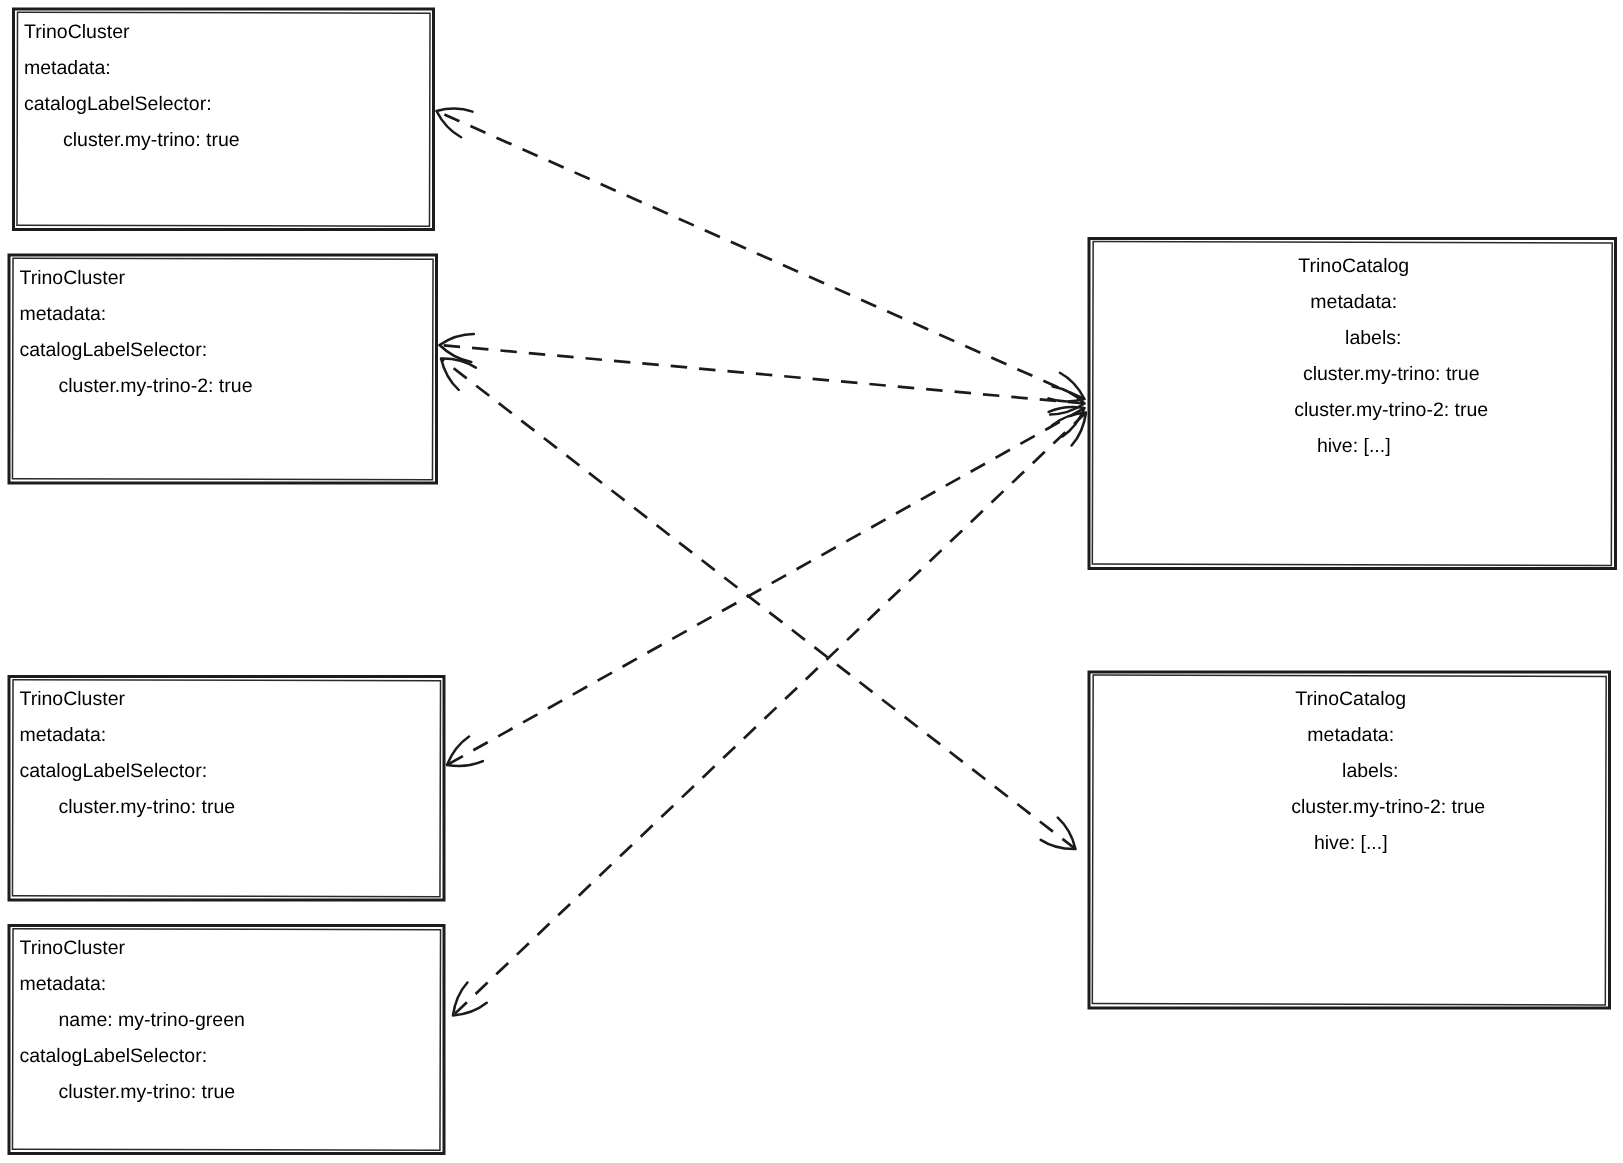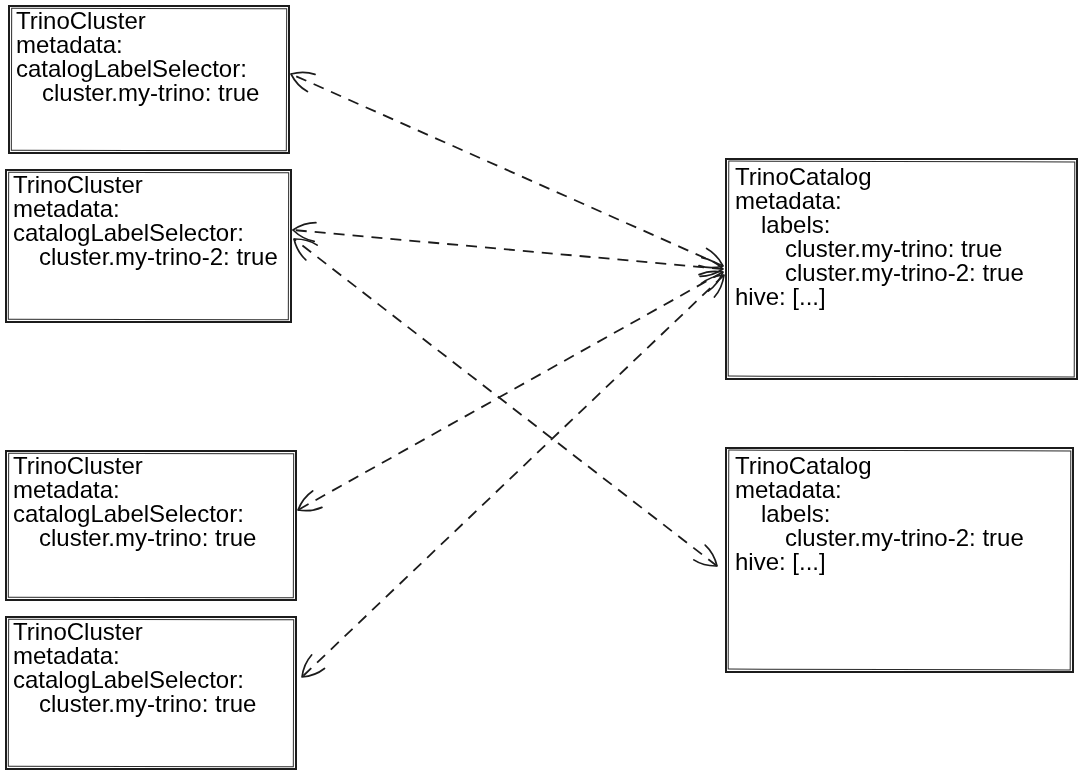--- a/index.html
+++ b/index.html
@@ -26,34 +26,34 @@
     top: 0;
     z-index: 1;
   }
   .node {
     position: absolute;
     z-index: 2;
     background: #ffffff;
     border: 2px solid #1c1c1c;
     box-sizing: border-box;
     color: #000000;
-    font-size: 24px;
+    font-size: 13px;
     line-height: 24px;
   }
   
   .node::before {
     content: "";
     position: absolute;
     inset: 1px;
     border: 1px solid #2a2a2a;
     transform: rotate(0.15deg);
     pointer-events: none;
   }
   .node.cluster { padding: 2px 4px 0 4px; }
-  .node.catalog { padding: 5px 6px 0 6px; }
+  .node.catalog { padding: 5px 6px 0 6px; text-align: center; }
   .node-line { white-space: pre; }
   .indent-0 { padding-left: 2px; }
   .indent-1 { padding-left: 28px; }
   .indent-2 { padding-left: 52px; }
 </style>
 </head>
 <body>
 
 <div id="diagram">
   <svg id="connections" width="1082" height="775" viewBox="0 0 1082 775">
@@ -93,20 +93,21 @@
     </div>
     <div class="node cluster" style="left: 5px; top: 450px; width: 292px; height: 151px;">
       <div class="node-line indent-0">TrinoCluster</div>
       <div class="node-line indent-0">metadata:</div>
       <div class="node-line indent-0">catalogLabelSelector:</div>
       <div class="node-line indent-1">cluster.my-trino: true</div>
     </div>
     <div class="node cluster" style="left: 5px; top: 616px; width: 292px; height: 154px;">
       <div class="node-line indent-0">TrinoCluster</div>
       <div class="node-line indent-0">metadata:</div>
+      <div class="node-line indent-1">name: my-trino-green</div>
       <div class="node-line indent-0">catalogLabelSelector:</div>
       <div class="node-line indent-1">cluster.my-trino: true</div>
     </div>
     <div class="node catalog" style="left: 725px; top: 158px; width: 353px; height: 222px;">
       <div class="node-line indent-0">TrinoCatalog</div>
       <div class="node-line indent-0">metadata:</div>
       <div class="node-line indent-1">labels:</div>
       <div class="node-line indent-2">cluster.my-trino: true</div>
       <div class="node-line indent-2">cluster.my-trino-2: true</div>
       <div class="node-line indent-0">hive: [...]</div>

